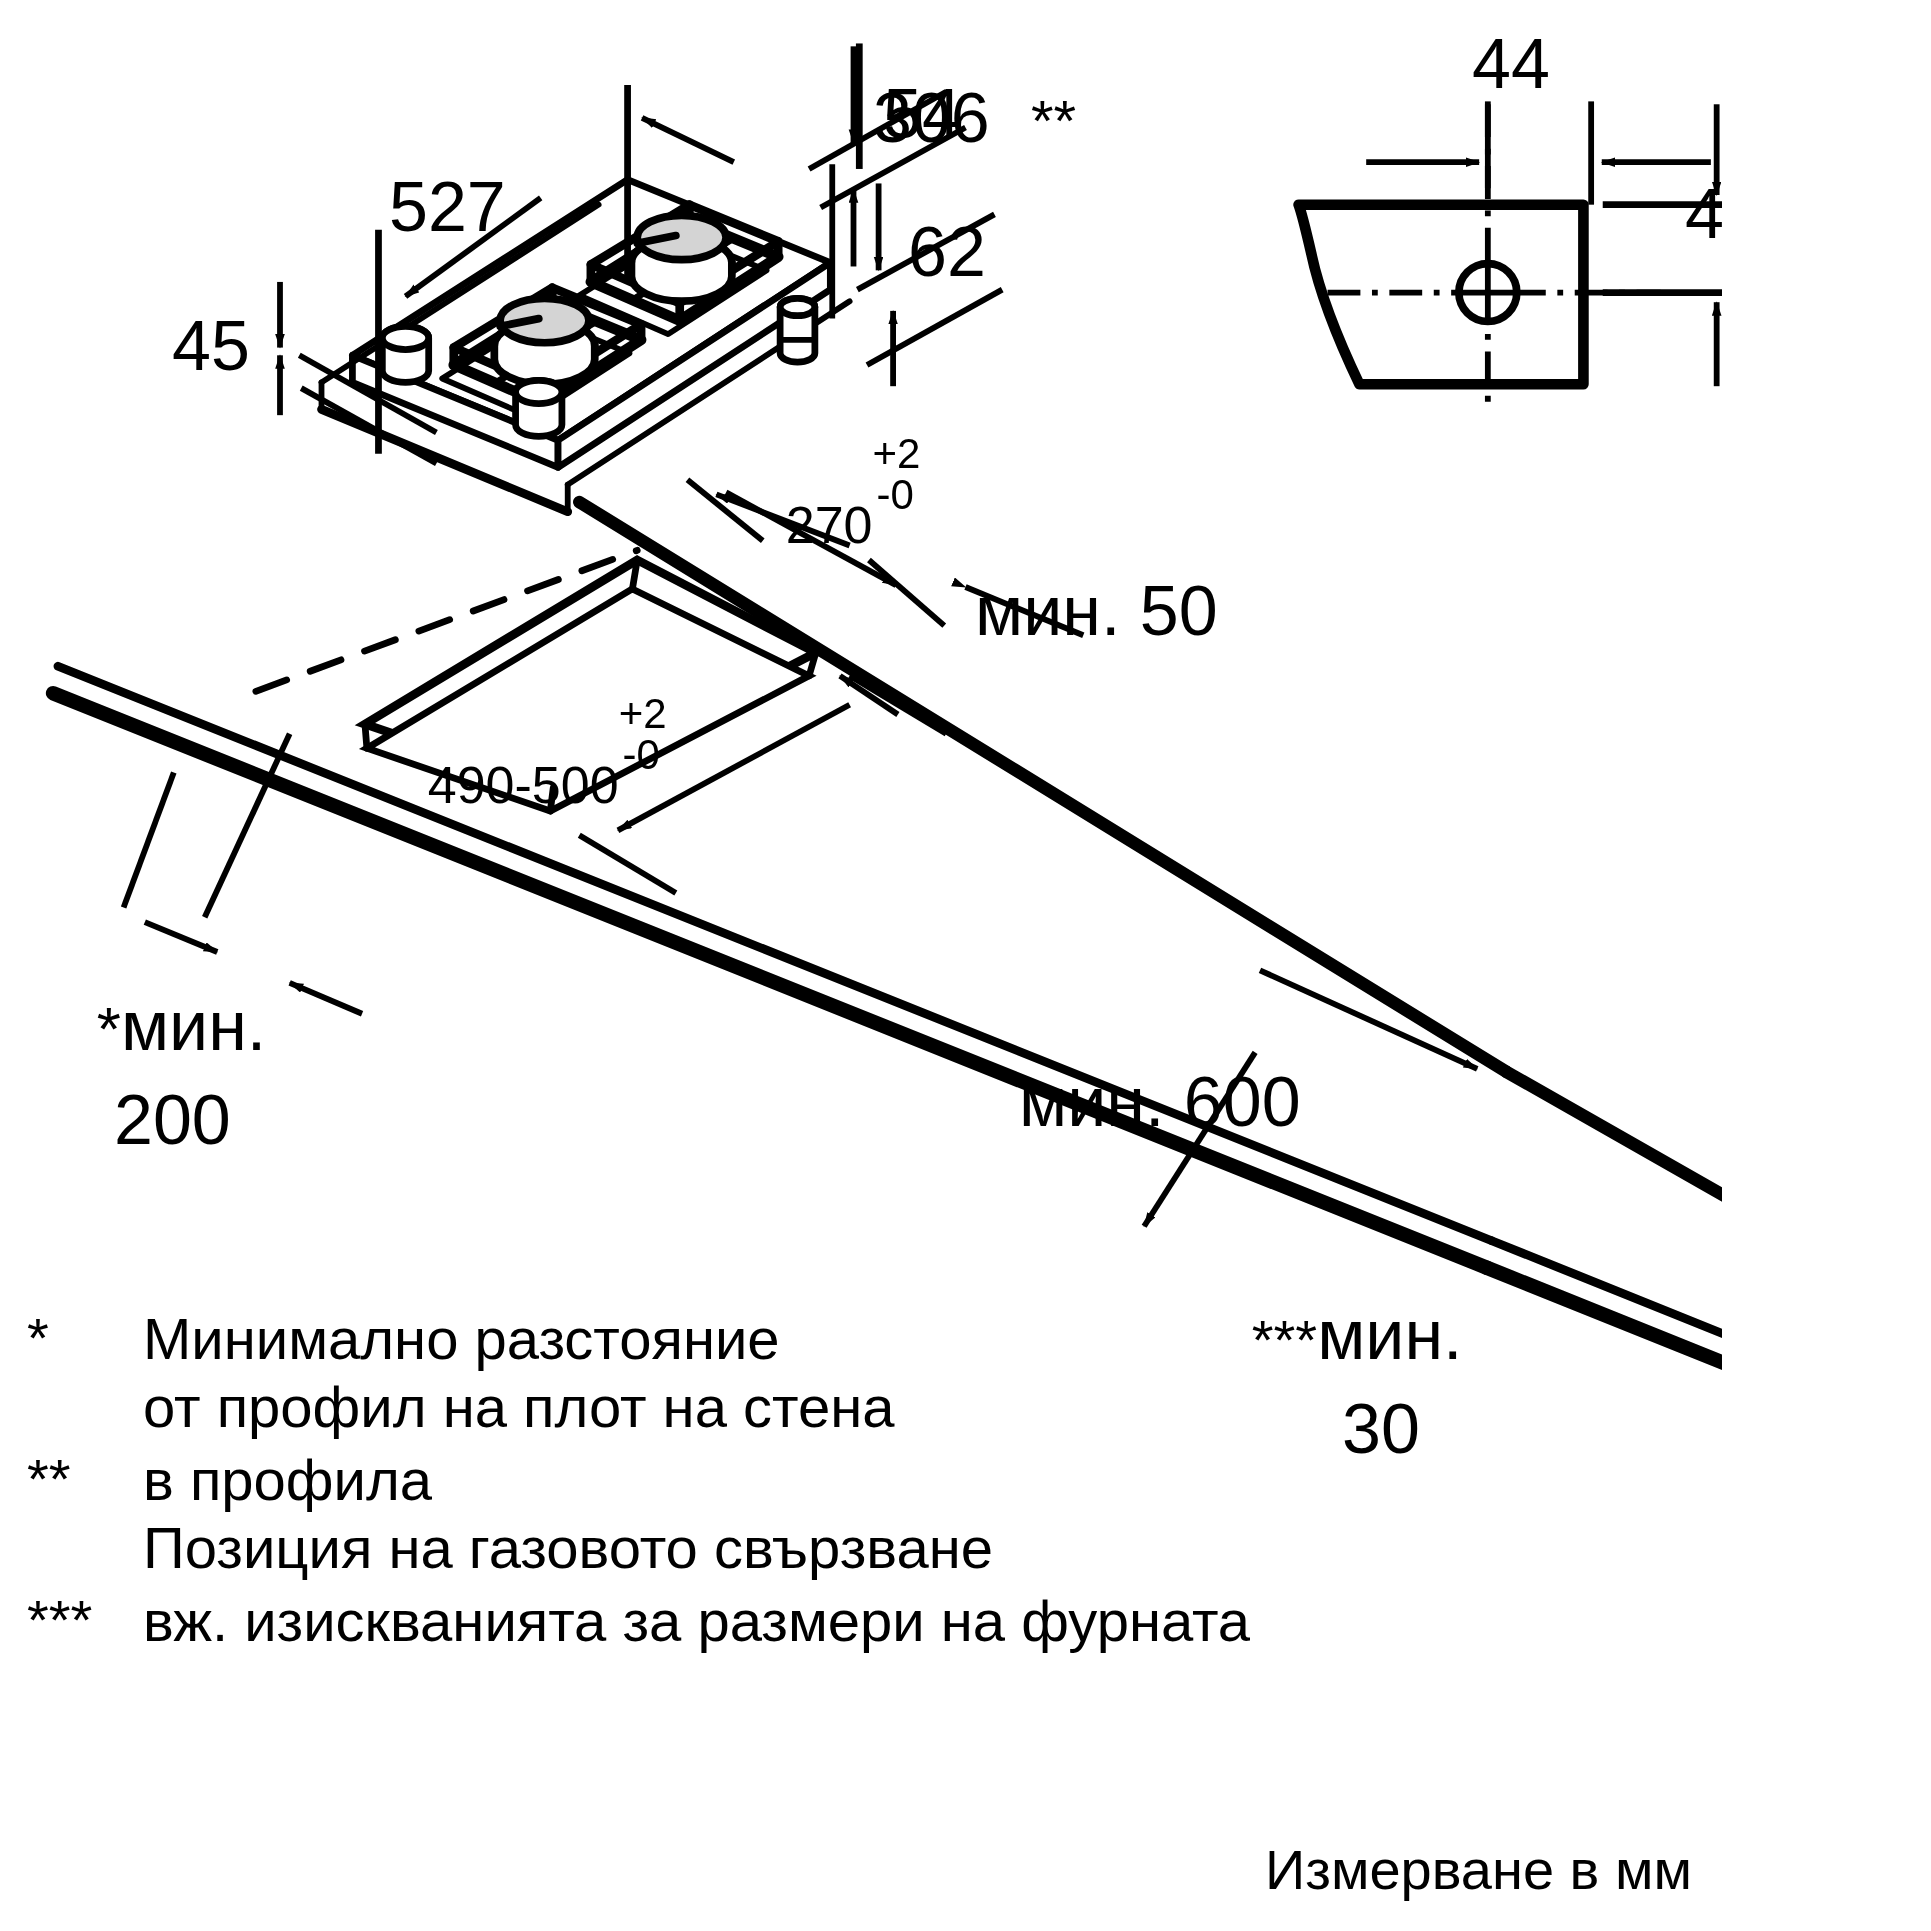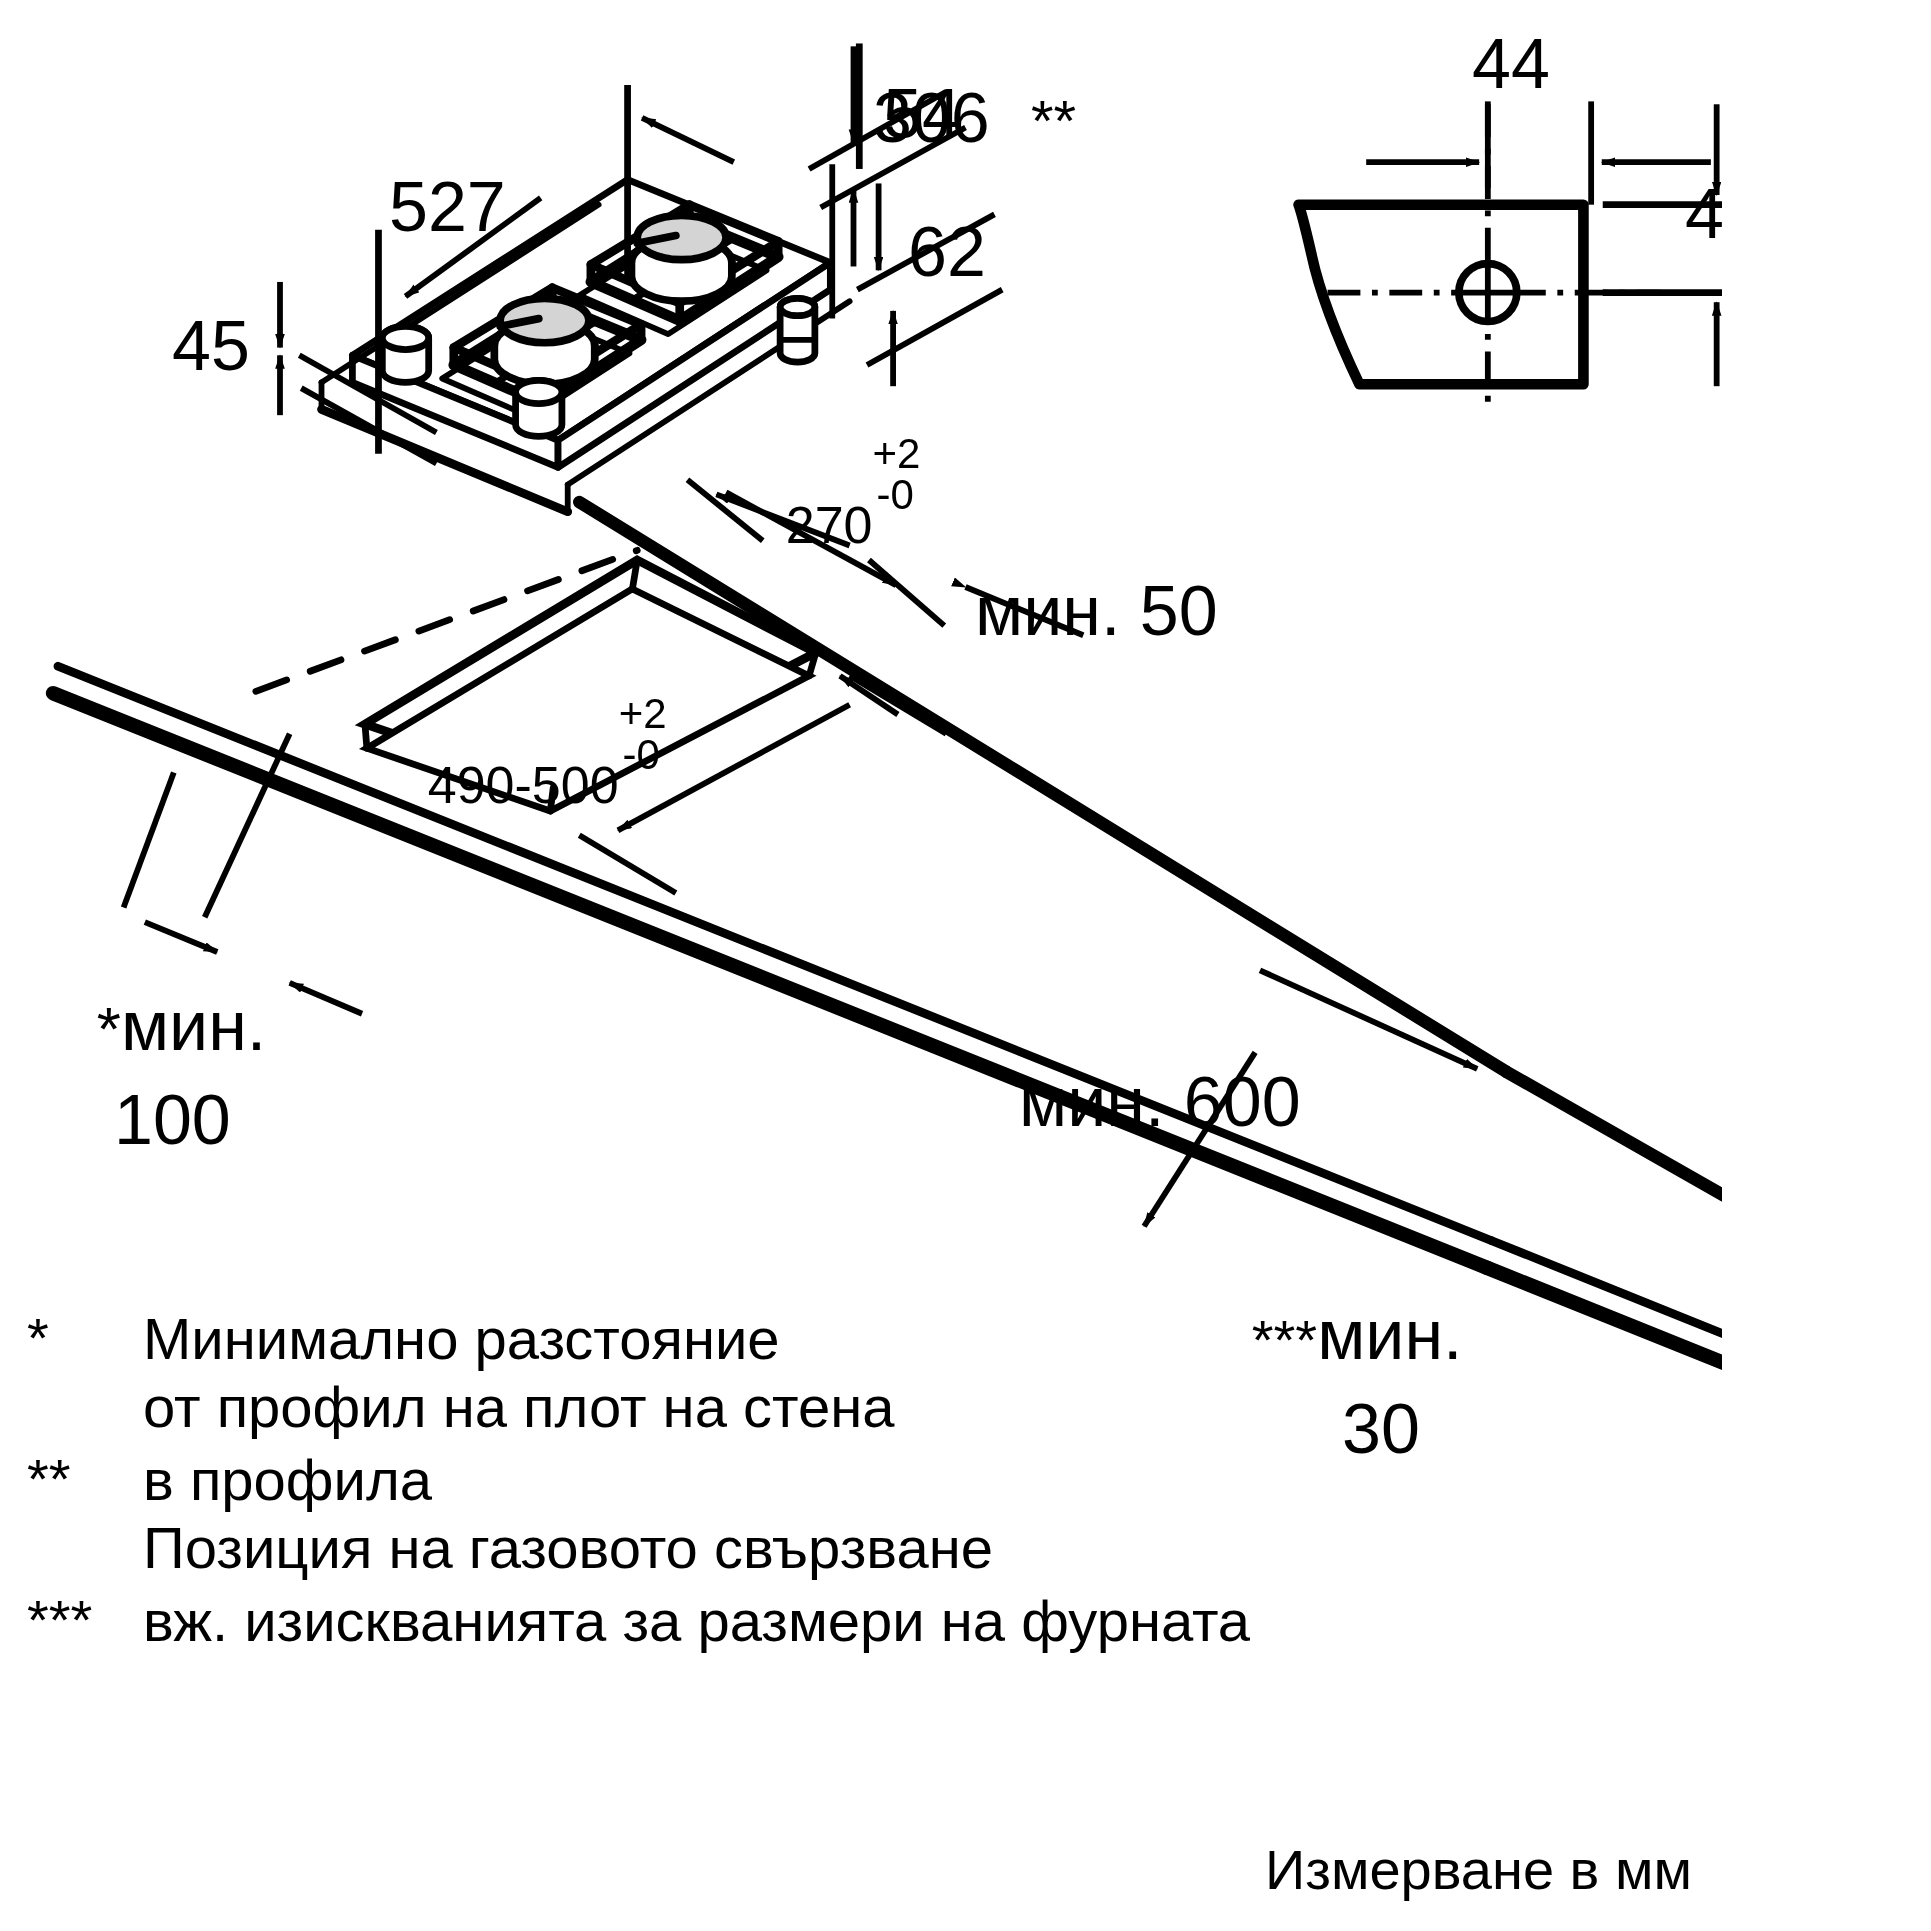--- a/index.html
+++ b/index.html
@@ -246,21 +246,21 @@
   </div>
 
   <div class="lbl dim" style="left:975px;top:576px;">мин. 50</div>
 
   <div class="lbl" style="left:410px;top:712px;">
     <span class="tolnum">490-500</span><span class="tol"><span class="up">+2</span><span class="dn">-0</span></span>
   </div>
 
   <div class="lbl" style="left:79px;top:975px;">
     <span class="dim" style="font-size:62px;">*</span><span class="dim">мин.</span>
-    <div class="dim" style="margin-left:35px;margin-top:7.7px;">100</div>
+    <div class="dim" style="margin-left:35px;margin-top:7.7px;">200</div>
   </div>
 
   <div class="lbl dim" style="left:1019px;top:1067px;">мин. 600</div>
 
   <div class="lbl" style="left:1234px;top:1284px;">
     <span class="dim" style="font-size:56px;">***</span><span class="dim">мин.</span>
     <div class="dim" style="margin-left:108px;margin-top:7.7px;">30</div>
   </div>
 
   <div style="position:absolute;left:27px;top:1305px;width:1506px;">

